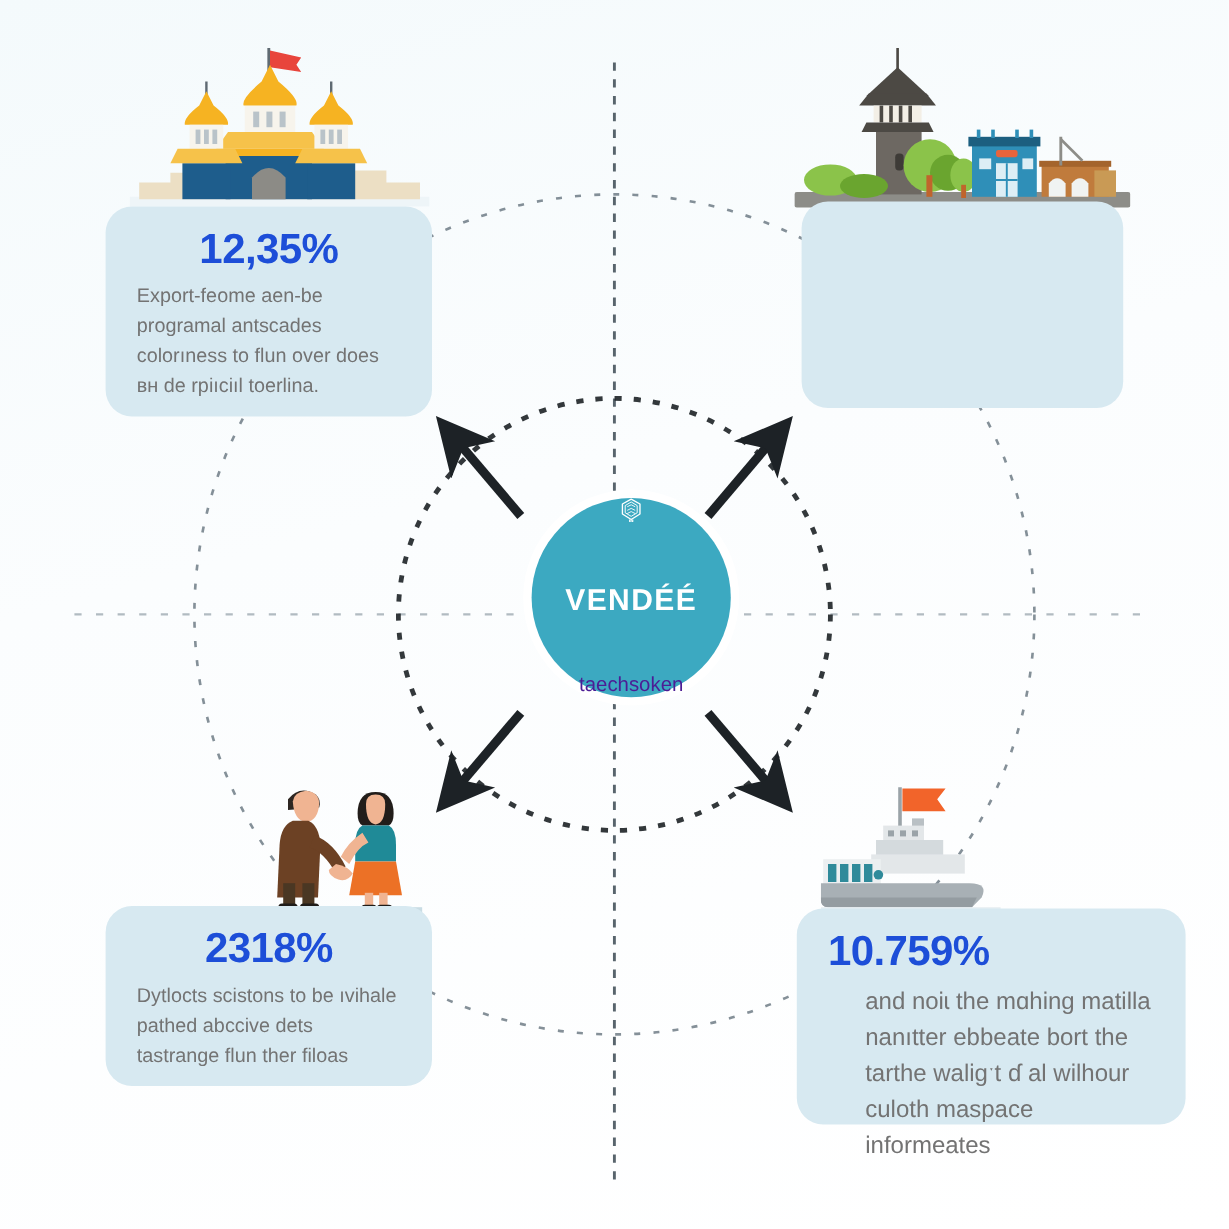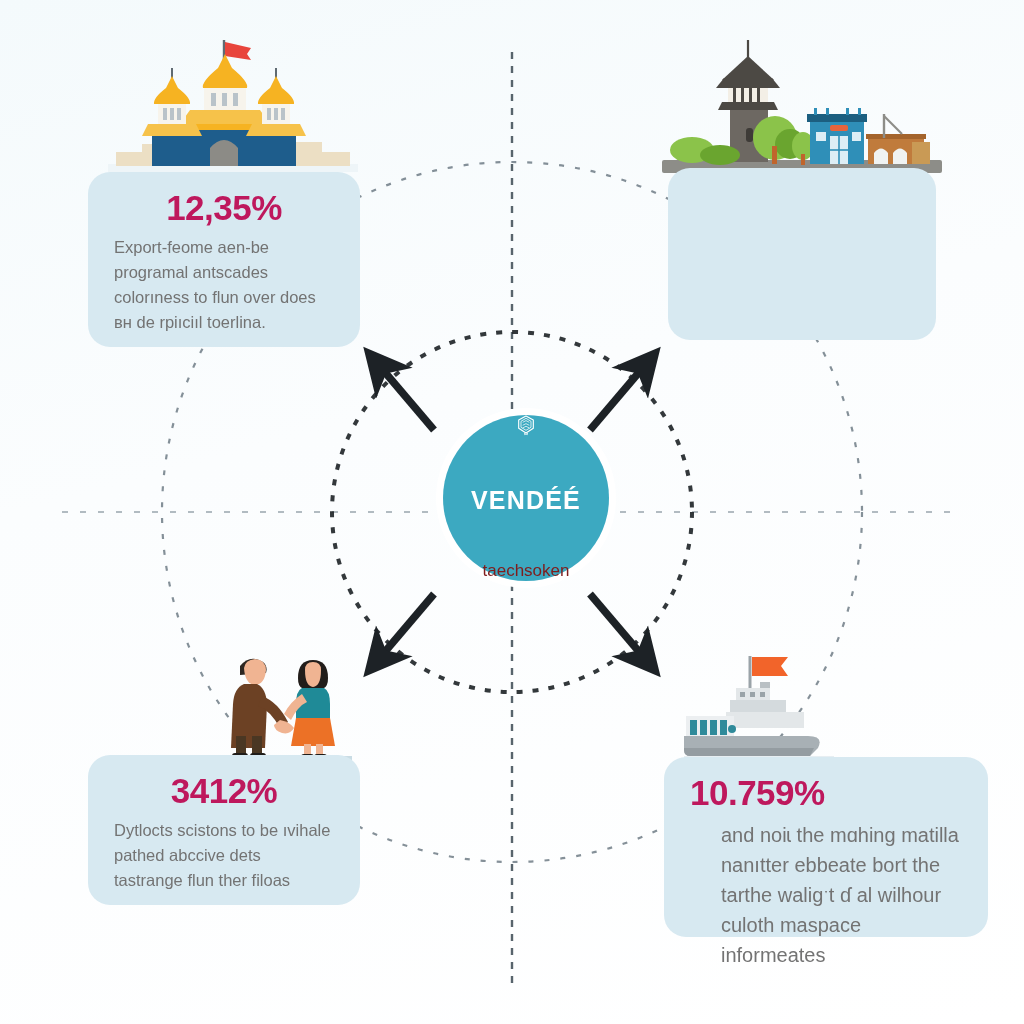--- a/index.html
+++ b/index.html
@@ -36,21 +36,21 @@
     padding: 18px 26px 22px 26px;
   }
   .card.tl { left: 88px;  top: 172px; width: 272px; height: 175px; }
   .card.tr { left: 668px; top: 168px; width: 268px; height: 172px; }
   .card.bl { left: 88px;  top: 755px; width: 272px; height: 150px; }
   .card.br { left: 664px; top: 757px; width: 324px; height: 180px; }
 
   .pct {
     font-size: 35px;
     font-weight: bold;
-    color: #be185d;
+    color: #1d4ed8;
     letter-spacing: -0.5px;
     line-height: 1.05;
     margin: 0 0 8px 0;
   }
   .card.tl .pct, .card.tr .pct, .card.bl .pct { text-align: center; }
   .card.br .pct { text-align: left; }
 
   .desc {
     font-size: 16.5px;
     color: #737373;
@@ -78,21 +78,21 @@
   }
   #badge-emblem { width: 56px; height: 62px; margin-bottom: 6px; }
   .badge-title {
     color: #ffffff;
     font-size: 25px;
     font-weight: bold;
     letter-spacing: 1.2px;
     line-height: 1;
   }
   .badge-sub {
-    color: #7f1d1d;
+    color: #4c1d95;
     font-size: 17px;
     line-height: 1.2;
     margin-top: 2px;
   }
   .illus { position: absolute; }
 </style>
 </head>
 <body>
 
 <div id="stage">
@@ -290,21 +290,21 @@
 
   <div class="card tl">
     <div class="pct">12,35%</div>
     <div class="desc">Export-feome aen-be programal antscades colorıness to flun over does ʙʜ de rpiıciıl toerlina.</div>
   </div>
 
   <div class="card tr">
   </div>
 
   <div class="card bl">
-    <div class="pct">3412%</div>
+    <div class="pct">2318%</div>
     <div class="desc">Dytlocts scistons to be ıvihale pathed abccive dets tastrange flun ther filoas</div>
   </div>
 
   <div class="card br">
     <div class="pct">10.759%</div>
     <div class="desc">and noiɩ the mɑhing matilla nanıtter ebbeate bort the tarthe waligˑt ɗ al wilhour culoth maspace informeates</div>
   </div>
 
 </div>
 

